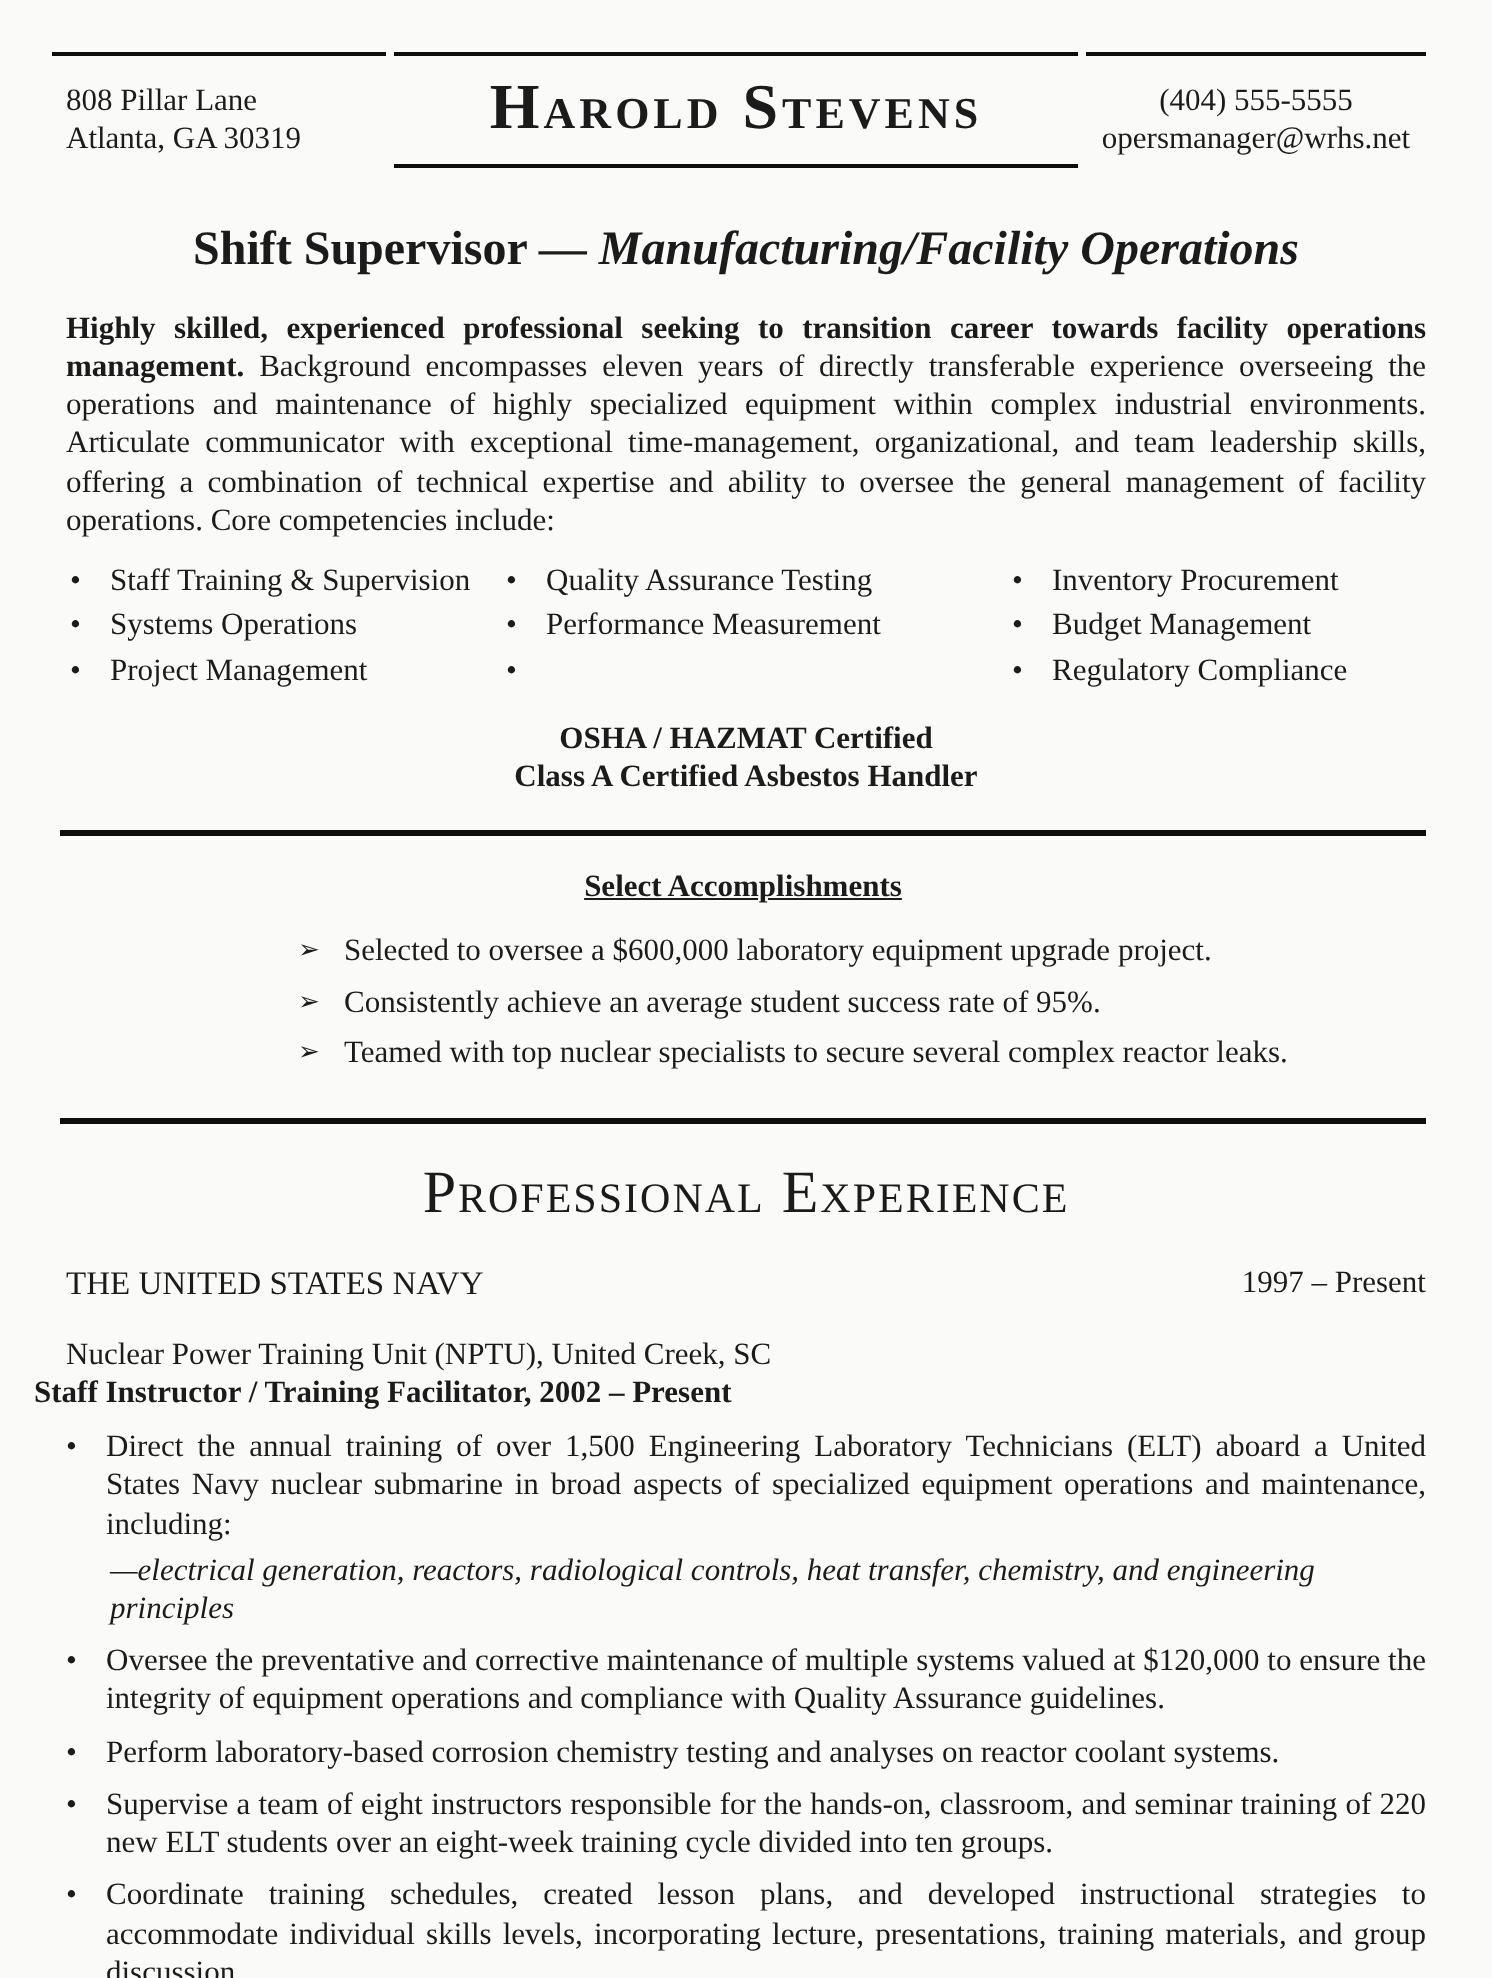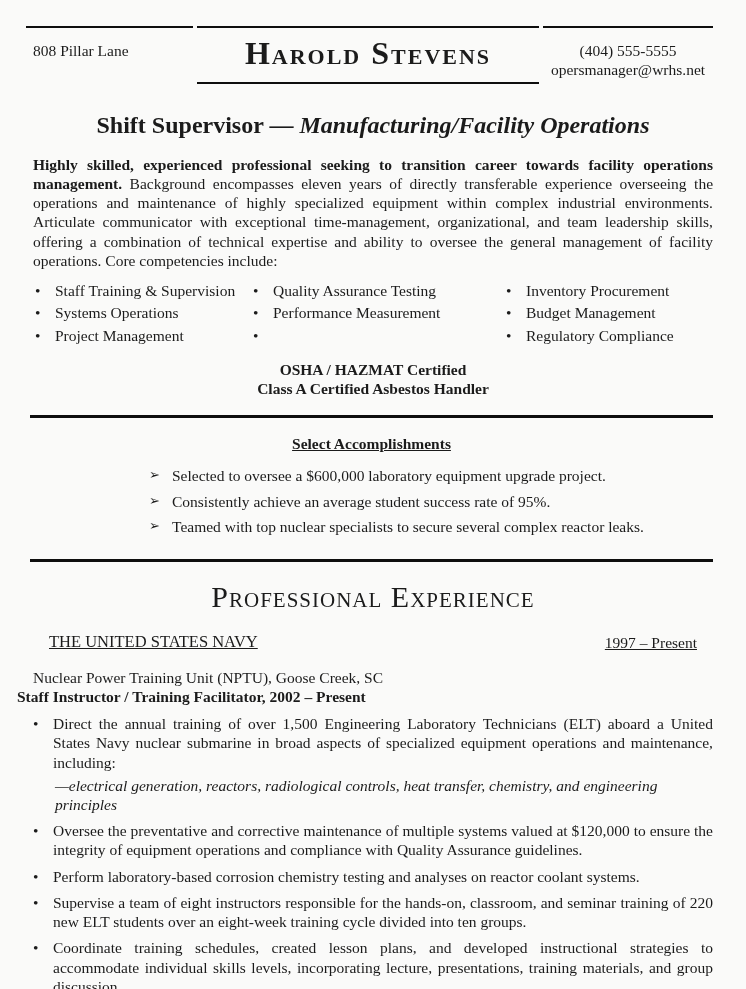--- a/index.html
+++ b/index.html
@@ -43,37 +43,38 @@
   .acc-box{margin:17px 33px 0 30px;border-top:3px solid #0e0e0e;border-bottom:3px solid #0e0e0e;
     padding:16px 0 17px;}
   .acc-head{text-align:center;font-weight:bold;text-decoration:underline;}
   .acc-list{list-style:none;margin:13px 0 0;padding:0 0 0 119px;}
   .acc-item{display:flex;margin-bottom:6px;}
   .arrow{width:23px;flex:0 0 23px;font-size:13px;padding-top:1px;}
 
   
   .exp-head{margin:16px 0 0;text-align:center;font-weight:normal;
     font-size:30px;font-variant:small-caps;letter-spacing:1px;}
-  .emp-row{display:flex;justify-content:space-between;align-items:flex-end;margin:17px 49px 0;text-decoration:underline;}
+  .emp-row{display:flex;justify-content:space-between;align-items:flex-start;margin:17px 33px 0;}
   .emp{font-size:16.5px;}
   .unit{margin:15px 33px 0;}
   .pos{margin:0 17px;font-weight:bold;}
   .duties{list-style:none;margin:8px 33px 0;padding:0;}
   .duty{display:flex;margin-top:7px;}
   .duty-text{flex:1;text-align:justify;}
   .duty-sub{font-style:italic;margin-top:4px;padding-left:2px;text-align:left;}
 </style>
 </head>
 <body>
 
 <div class="page">
 
   <header class="hdr">
     <div class="hdr-left">
       <div>808 Pillar Lane</div>
+      <div>Atlanta, GA 30319</div>
     </div>
     <div class="hdr-center">
       <div class="name">Harold Stevens</div>
     </div>
     <div class="hdr-right">
       <div>(404) 555-5555</div>
       <div>opersmanager@wrhs.net</div>
     </div>
   </header>
 
@@ -154,21 +155,21 @@
     </ul>
   </section>
 
   <h2 class="exp-head">Professional Experience</h2>
 
   <div class="emp-row">
     <span class="emp">THE UNITED STATES NAVY</span>
     <span>1997 – Present</span>
   </div>
 
-  <div class="unit">Nuclear Power Training Unit (NPTU), Goose Creek, SC</div>
+  <div class="unit">Nuclear Power Training Unit (NPTU), United Creek, SC</div>
   <div class="pos">Staff Instructor / Training Facilitator, 2002 – Present</div>
 
   <ul class="duties">
     <li class="duty">
       <span class="blt">•</span>
       <span class="duty-text">
         <span>Direct the annual training of over 1,500 Engineering Laboratory Technicians (ELT) aboard a United States Navy nuclear submarine in broad aspects of specialized equipment operations and maintenance, including:</span>
         <span class="duty-sub" style="display:block">—electrical generation, reactors, radiological controls, heat transfer, chemistry, and engineering principles</span>
       </span>
     </li>

